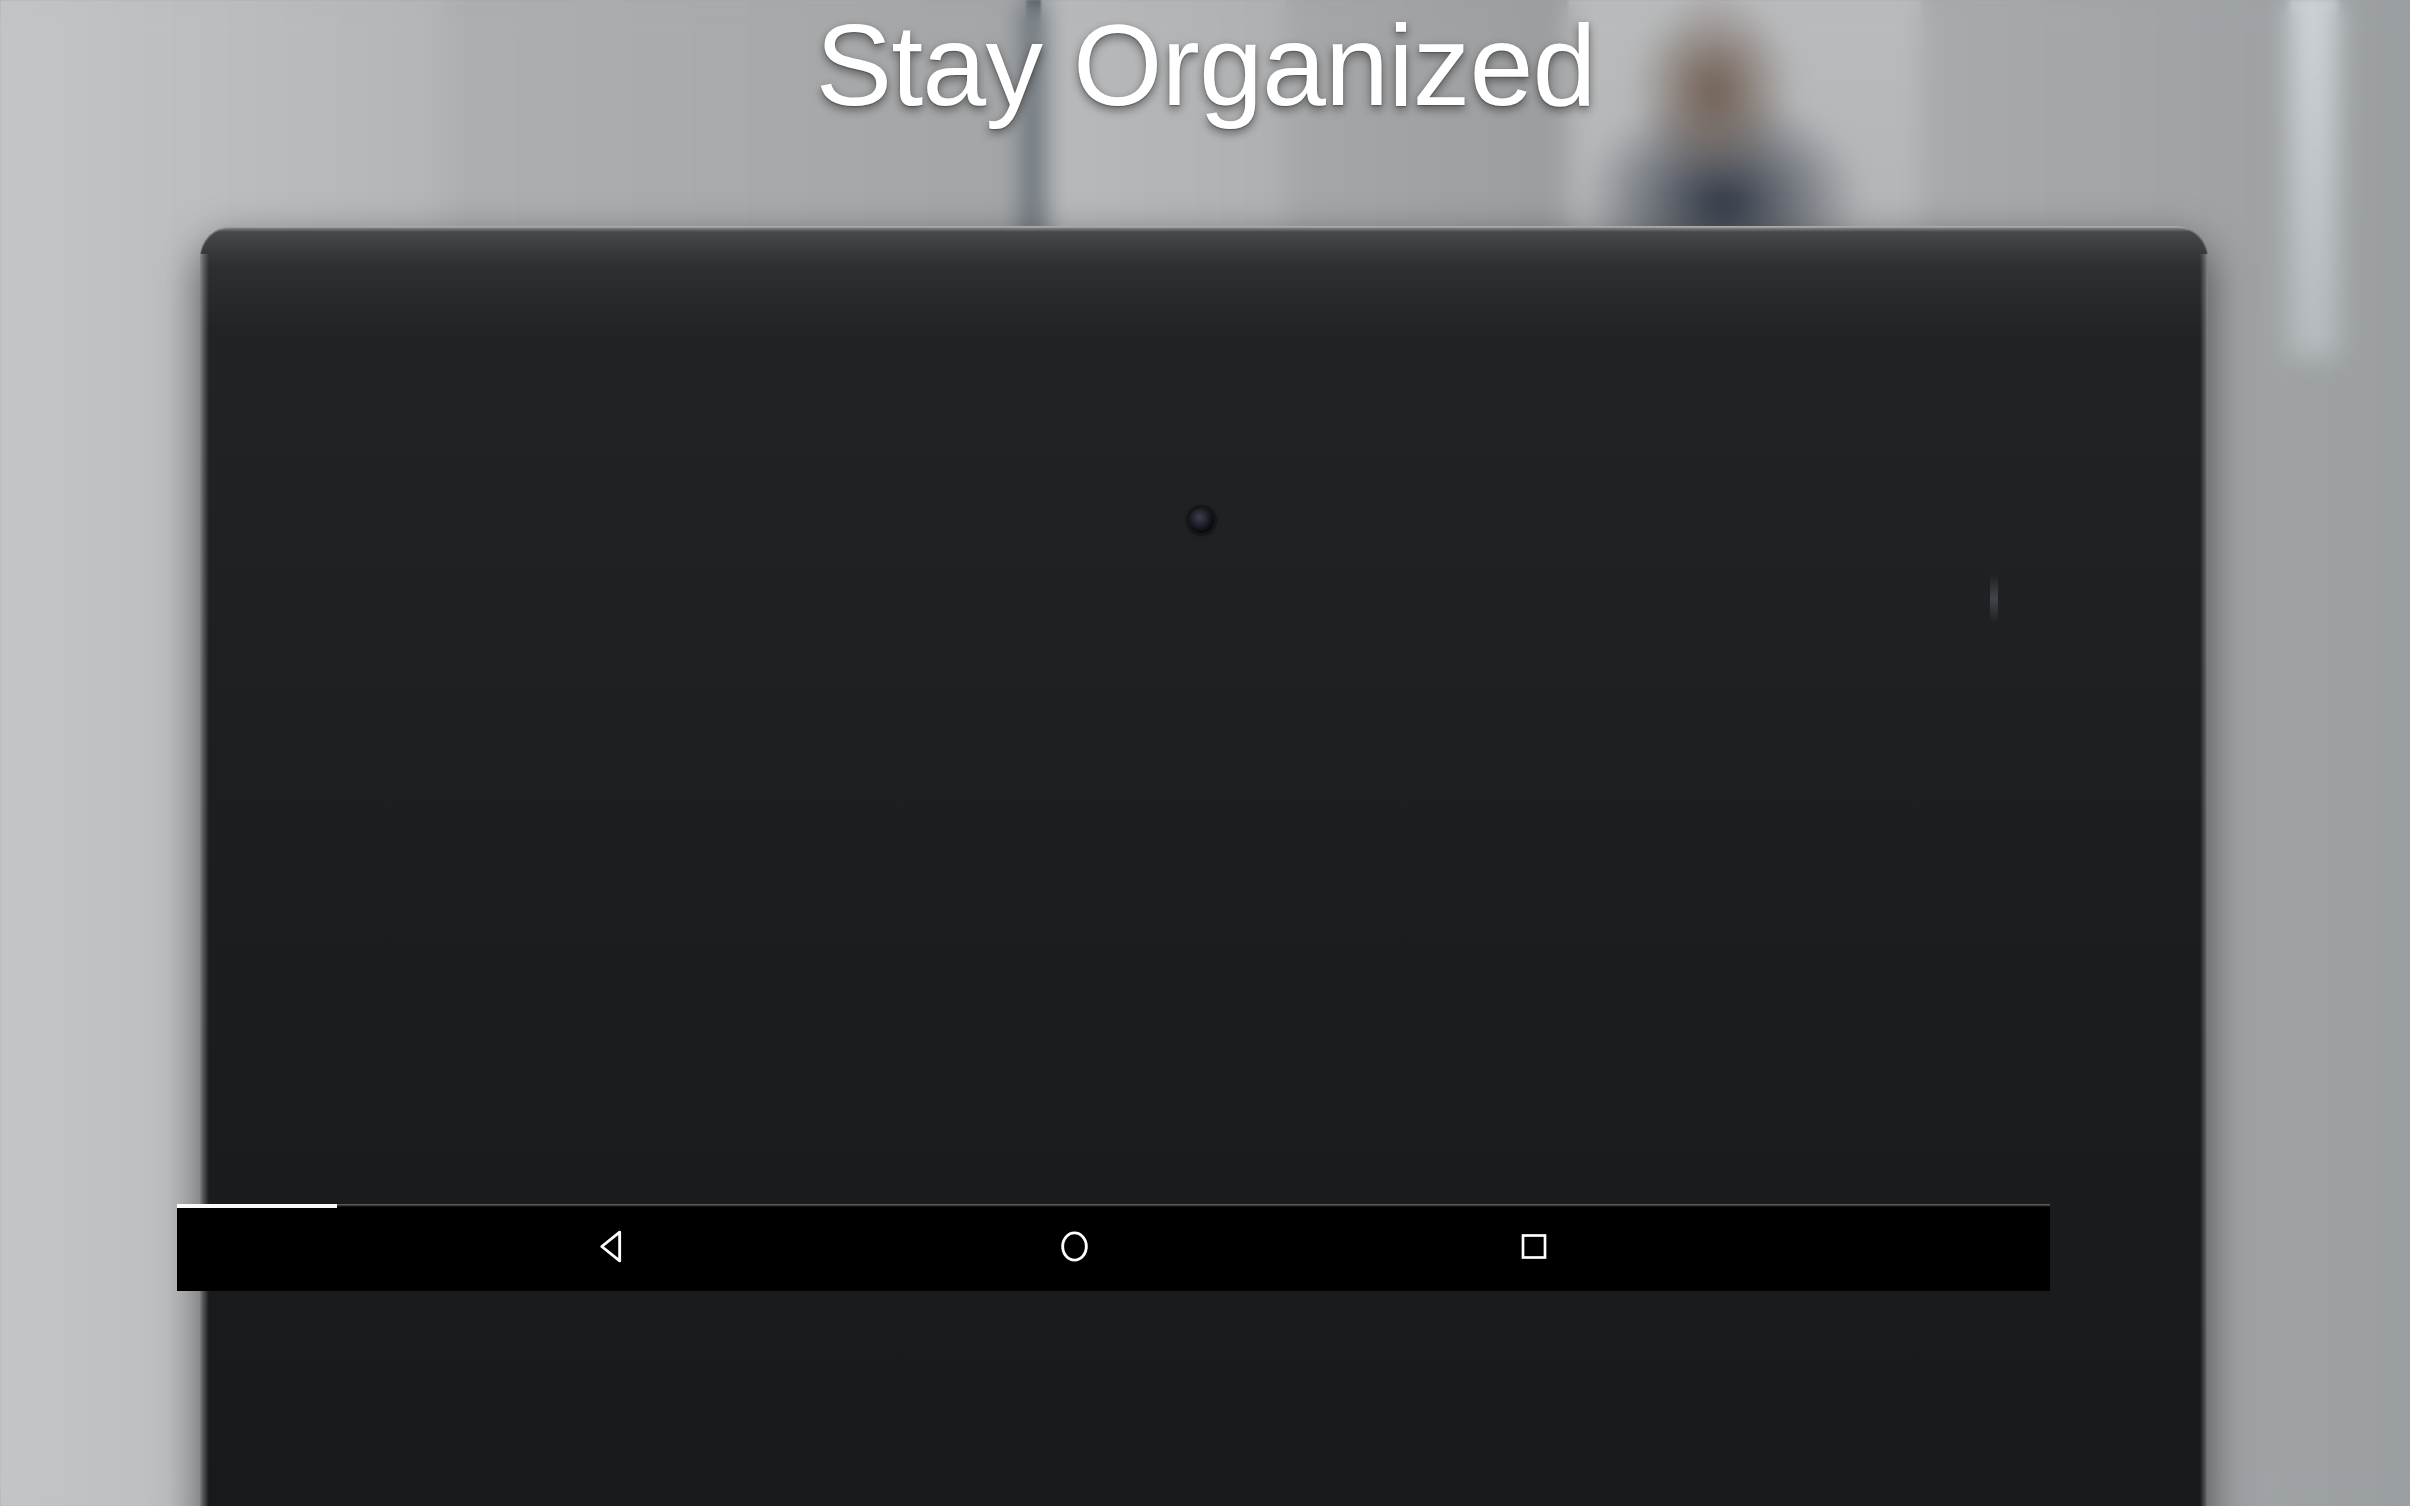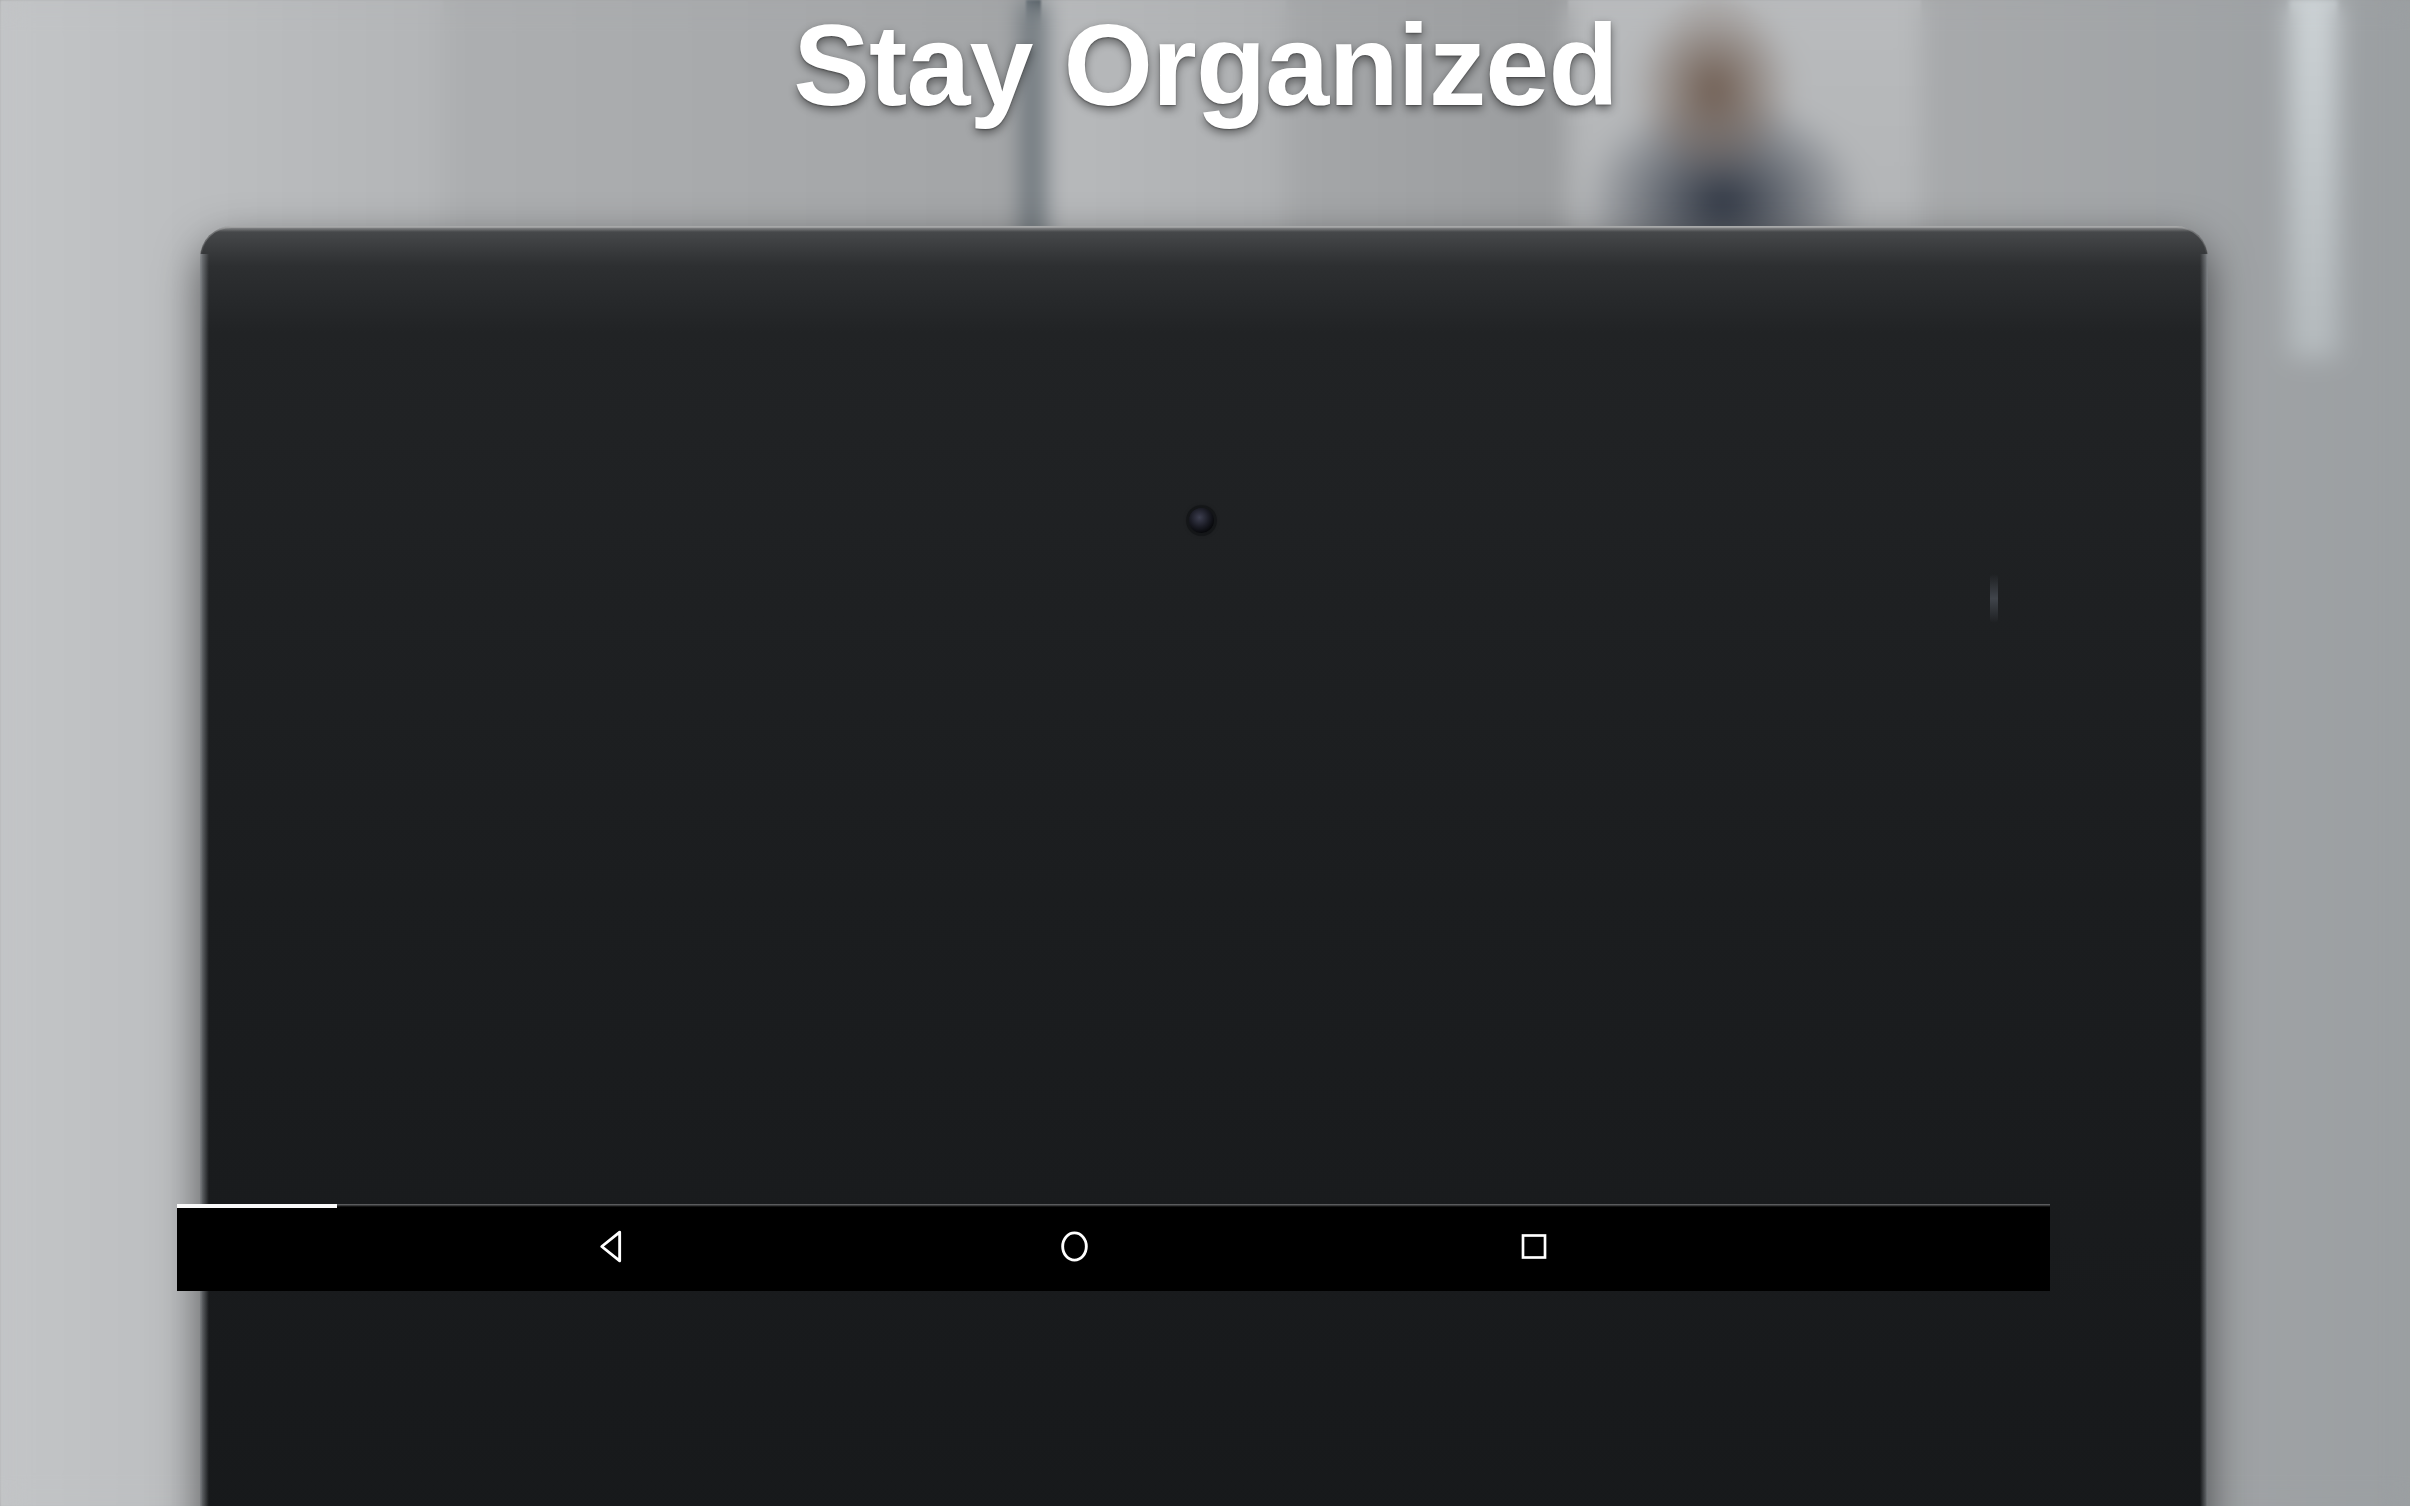--- a/index.html
+++ b/index.html
@@ -65,21 +65,21 @@
 
   
   .headline {
     position: absolute;
     top: 7.5px;
     left: 0;
     width: 2411px;
     text-align: center;
     font-size: 115px;
     line-height: 1.0;
-    font-weight: 700;
+    font-weight: 400;
     color: #ffffff;
     letter-spacing: -0.9px;
     text-shadow: 0 3.8px 9.4px rgba(0,0,0,0.45), 0 0.9px 1.9px rgba(0,0,0,0.35);
     white-space: nowrap;
     z-index: 30;
   }
 
   
   .tablet {
     position: absolute;

